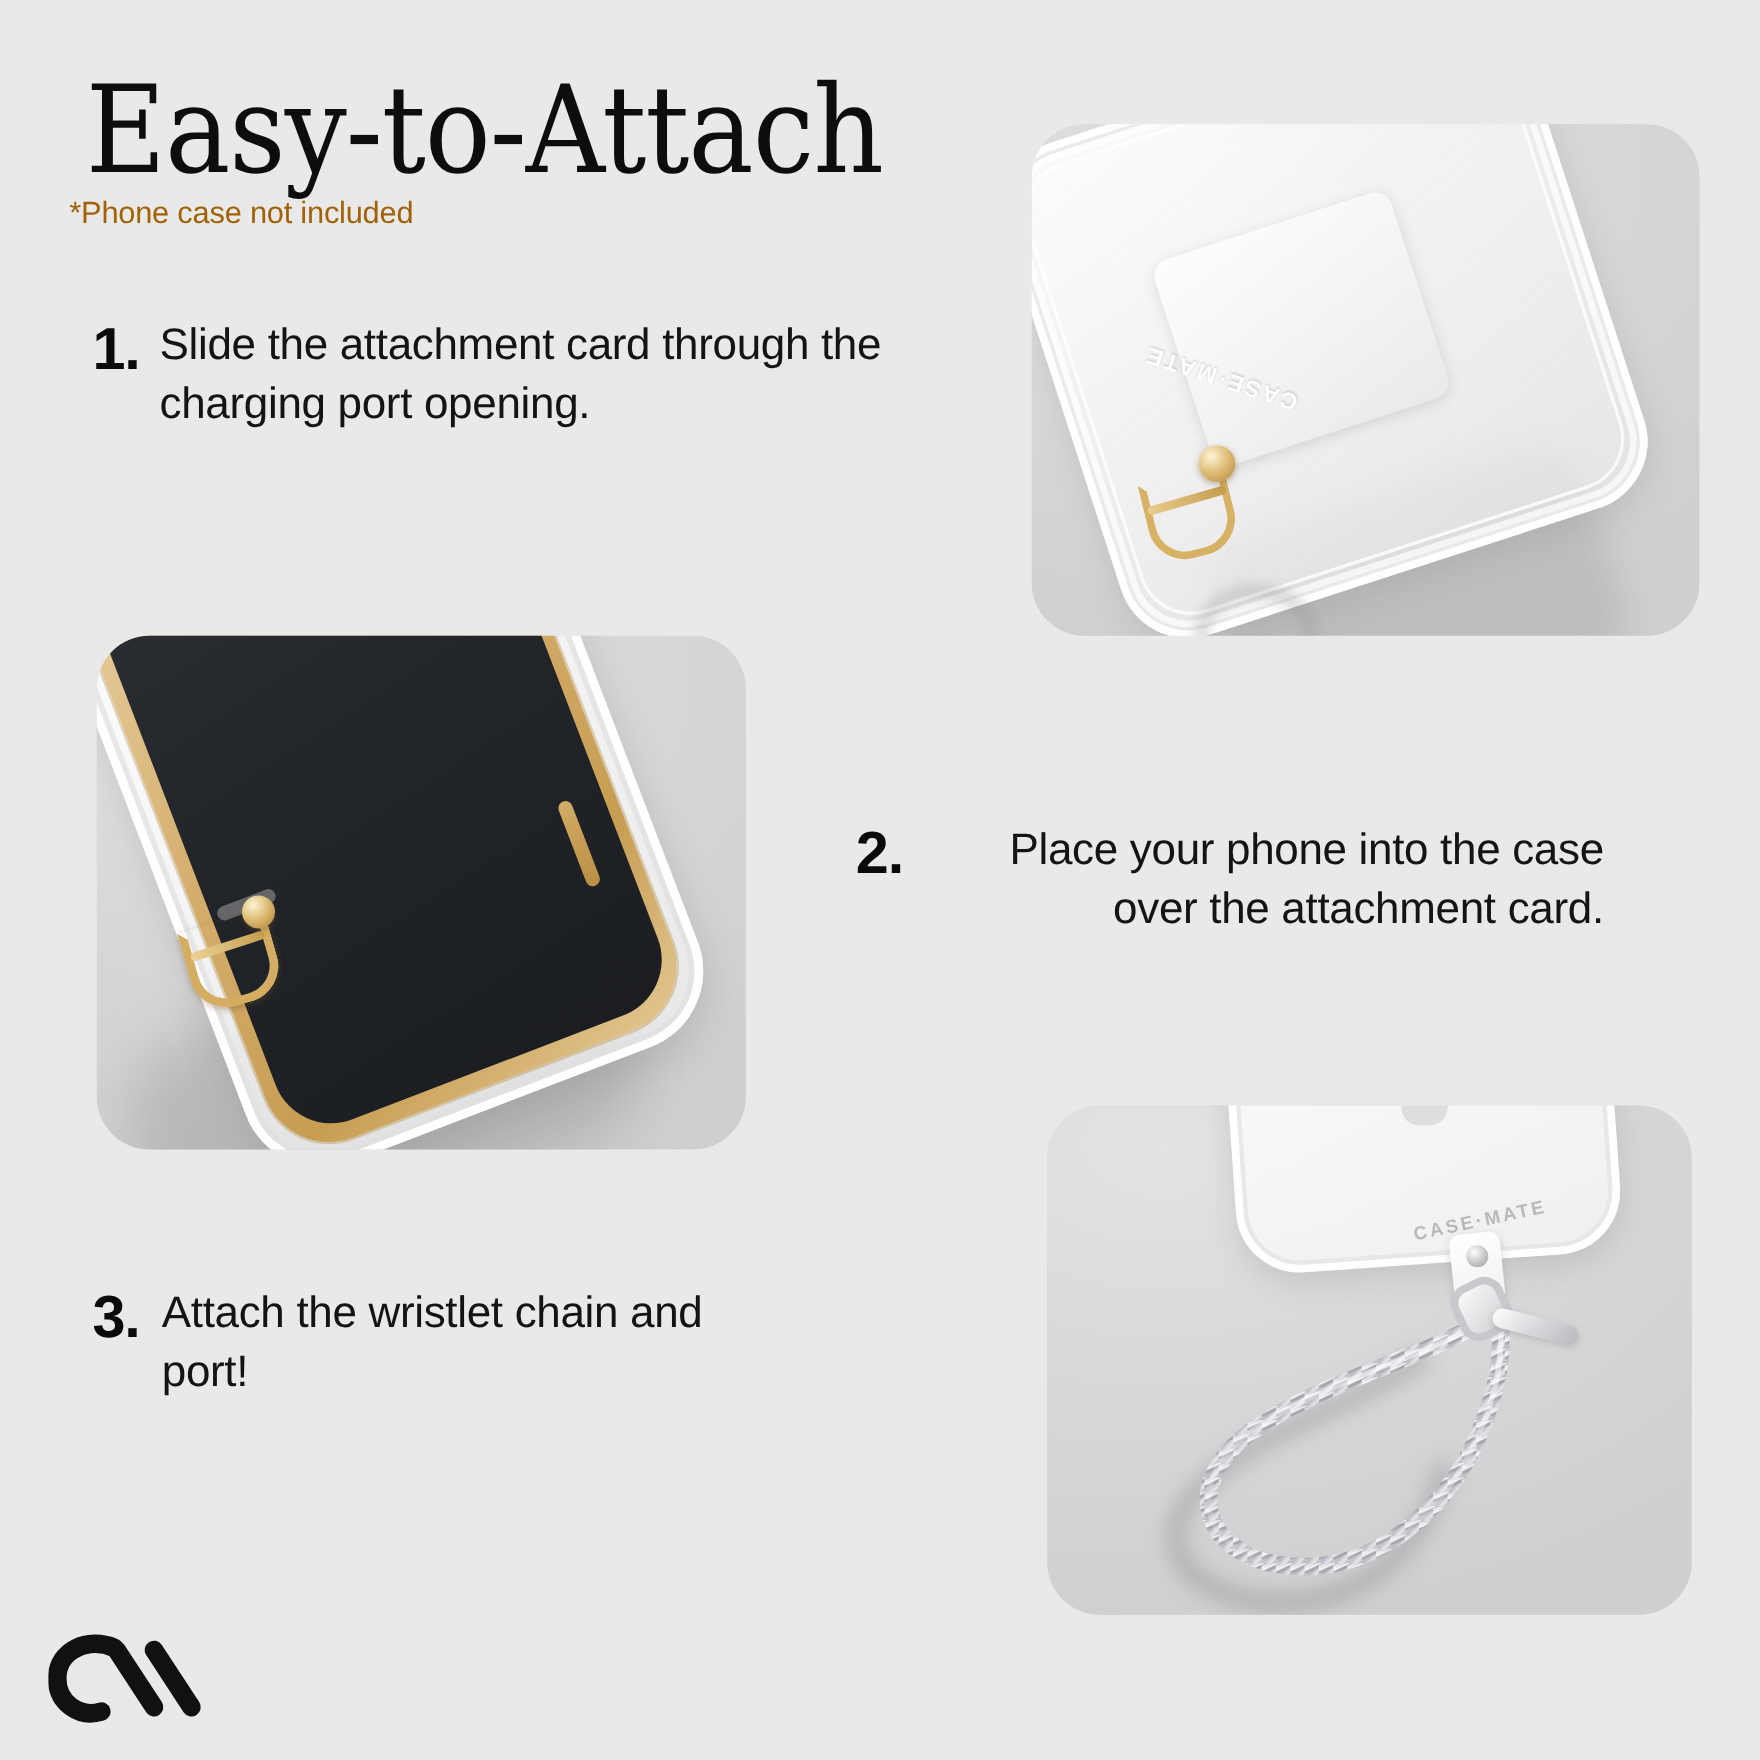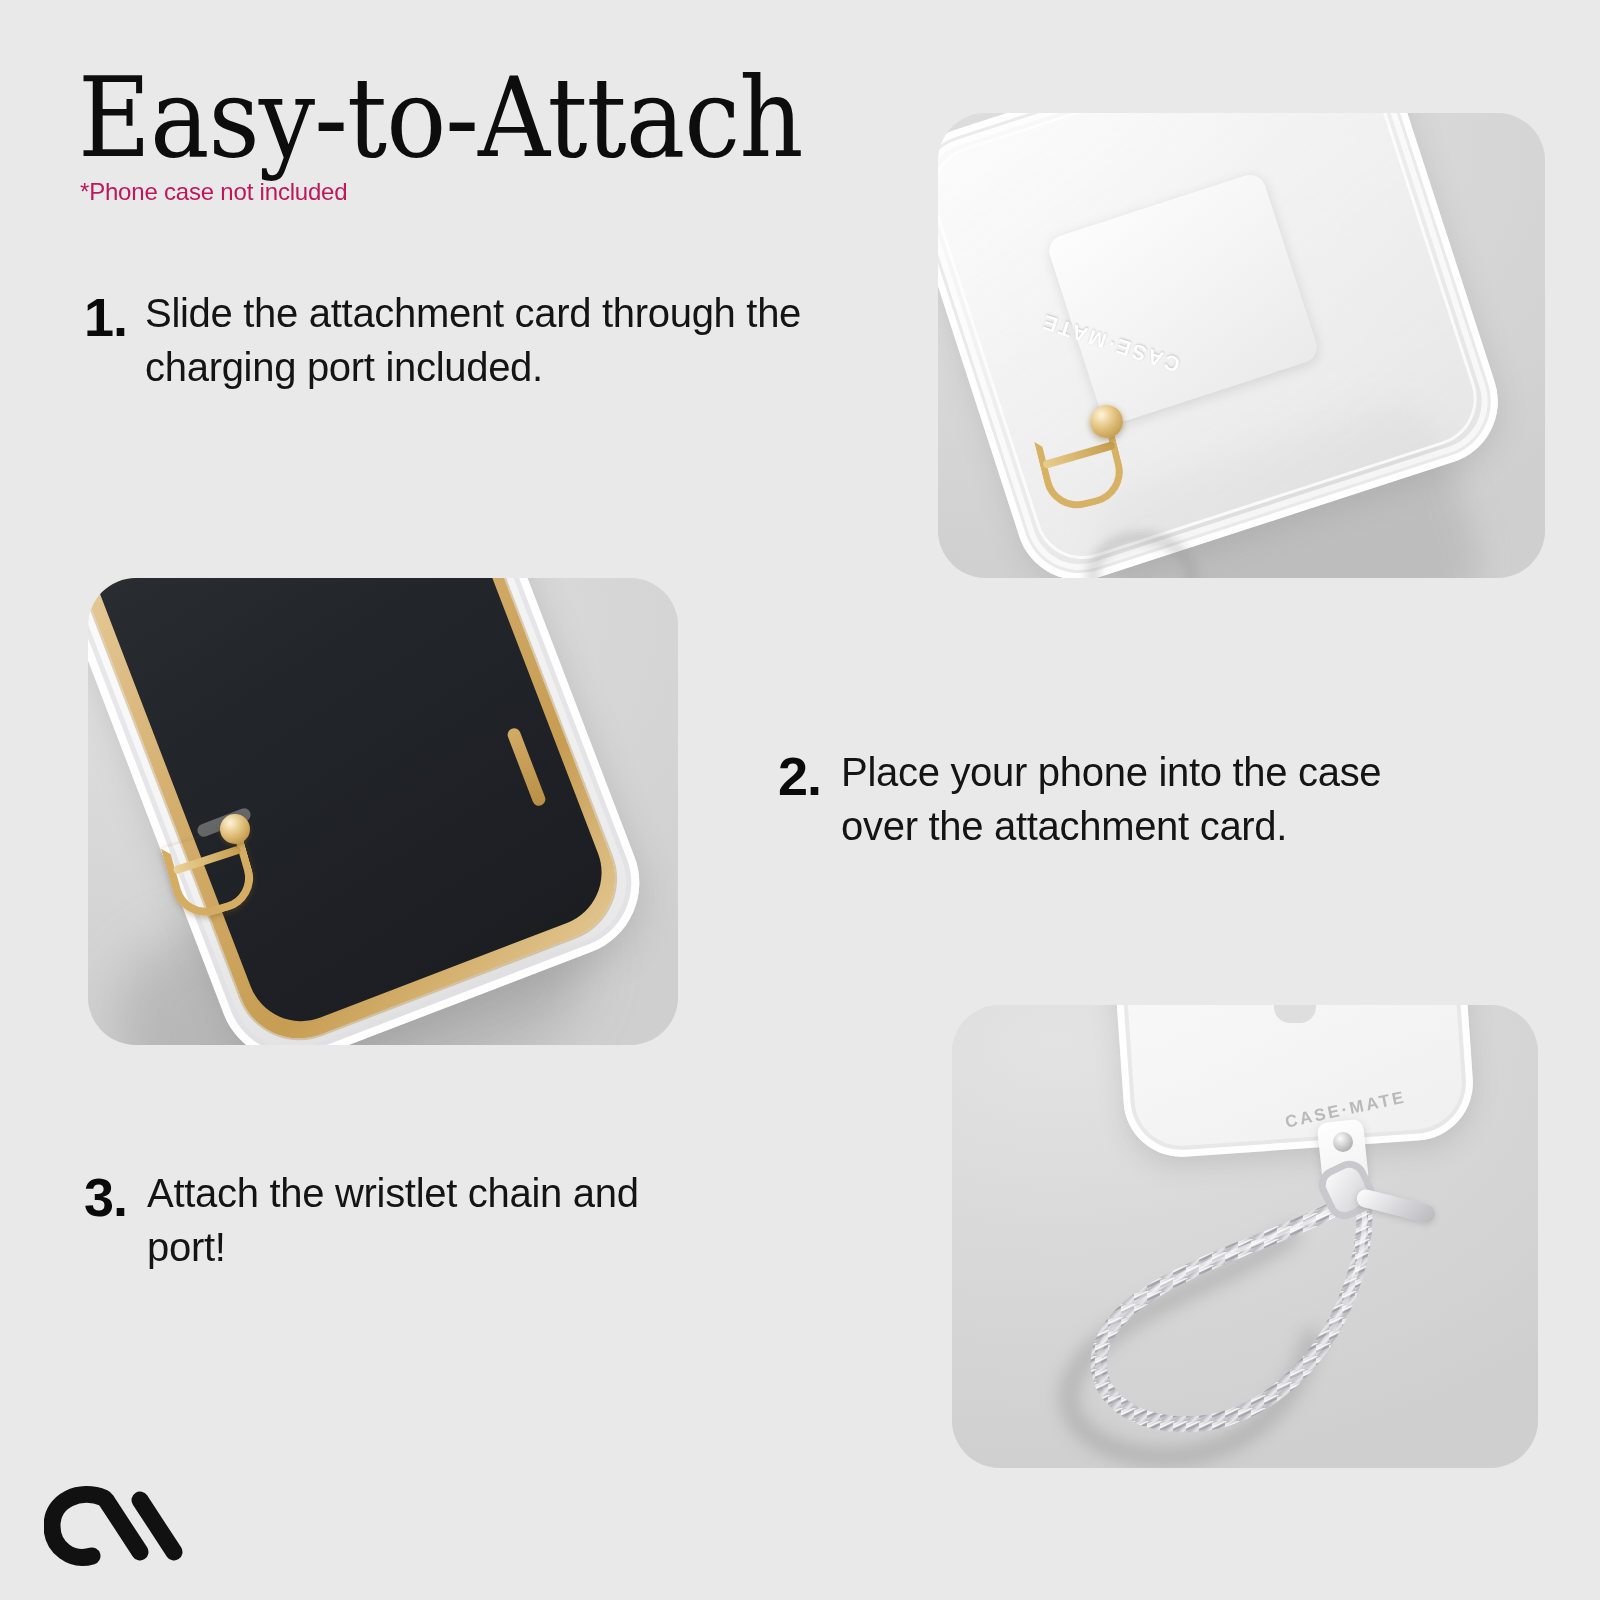--- a/index.html
+++ b/index.html
@@ -25,24 +25,24 @@
     line-height: 1.02;
     letter-spacing: -1px;
     color: #0d0d0d;
     font-weight: 400;
     transform: scaleY(1.06) scaleX(0.96);
     transform-origin: left top;
     white-space: nowrap;
   }
   .subtitle {
     position: absolute;
-    left: 80px;
+    left: 63px;
     top: 178px;
-    font-size: 24px;
-    color: #be185d;
+    font-size: 28px;
+    color: #a16207;
     letter-spacing: -0.2px;
     white-space: nowrap;
   }
 
   
   .step {
     position: absolute;
     display: flex;
     align-items: flex-start;
   }
@@ -70,21 +70,21 @@
   #step-1 .step-num { margin-right: 18px; margin-top: 4px; }
   #step-1 .step-text { text-align: left; }
 
   #step-2 {
     left: 778px;
     top: 745px;
     width: 680px;
     justify-content: flex-end;
   }
   #step-2 .step-num { margin-right: 20px; margin-top: 4px; }
-  #step-2 .step-text { text-align: left; }
+  #step-2 .step-text { text-align: right; }
 
   #step-3 {
     left: 84px;
     top: 1166px;
     width: 640px;
   }
   #step-3 .step-num { margin-right: 20px; margin-top: 4px; }
   #step-3 .step-text { text-align: left; }
 
   
@@ -402,21 +402,21 @@
 </style>
 </head>
 <body>
 
 <div class="title">Easy-to-Attach</div>
 
 <div class="subtitle">*Phone case not included</div>
 
 <div class="step" id="step-1">
   <span class="step-num">1.</span>
-  <span class="step-text">Slide the attachment card through the charging port included.</span>
+  <span class="step-text">Slide the attachment card through the charging port opening.</span>
 </div>
 
 <div class="step" id="step-2">
   <span class="step-num">2.</span>
   <span class="step-text">Place your phone into the case over the attachment card.</span>
 </div>
 
 <div class="step" id="step-3">
   <span class="step-num">3.</span>
   <span class="step-text">Attach the wristlet chain and port!</span>

